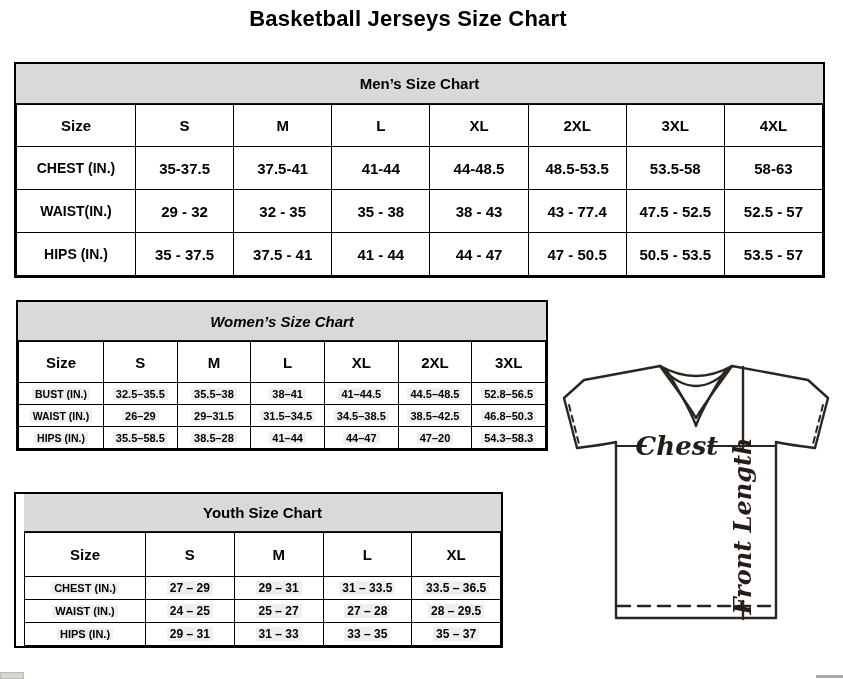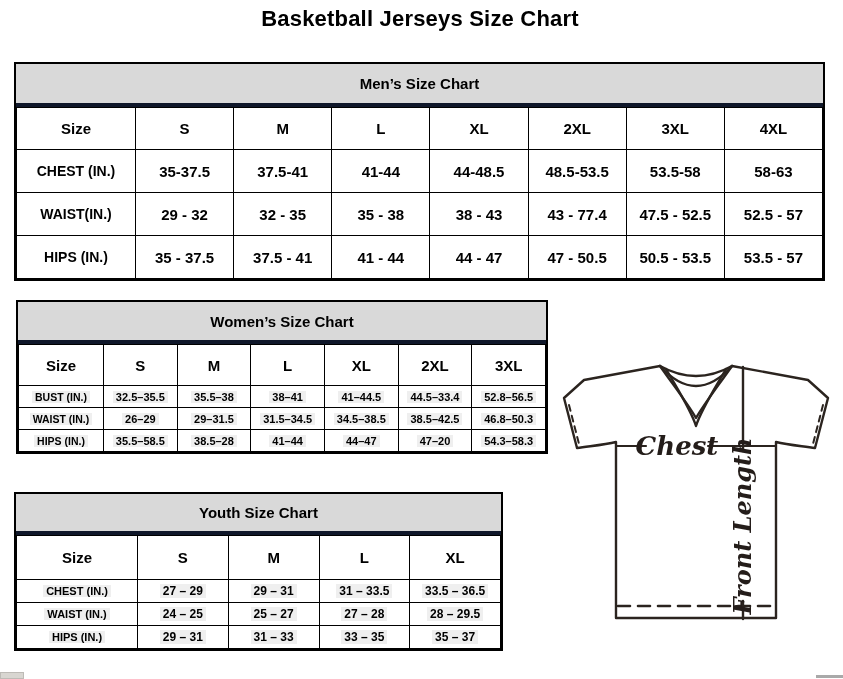--- a/index.html
+++ b/index.html
@@ -1,26 +1,26 @@
 <!DOCTYPE html>
 <html><head>
 <meta charset="utf-8">
 <style>
   html,body { margin:0; padding:0; }
   body {
     width:843px; height:679px; position:relative; overflow:hidden;
     background:#ffffff; font-family:"Liberation Sans", sans-serif; color:#000;
   }
   .page-title {
-    position:absolute; top:6px; left:16px; width:808px; text-align:center;
+    position:absolute; top:6px; left:4px; width:808px; text-align:center;
     font-size:22px; font-weight:bold; letter-spacing:0.2px;
   }
   .chart-table { position:absolute; border:2px solid #000; background:#fff; box-sizing:border-box; }
   .tbl-title {
-    background:#d9d9d9; border-bottom:4px solid #0f172a;
+    background:#d9d9d9; border-bottom:1px solid #0f172a;
     display:flex; align-items:center; justify-content:center; font-weight:bold;
   }
   .chart-table table { border-collapse:collapse; table-layout:fixed; width:100%; }
   .chart-table th, .chart-table td {
     border:1px solid #000; text-align:center; vertical-align:middle;
     font-weight:bold; padding:0; overflow:hidden; white-space:nowrap;
   }
   
   .men { left:14px; top:62px; width:811px; }
   .men .tbl-title { height:39px; font-size:15px; }
@@ -29,21 +29,21 @@
   .men th:first-child, .men td:first-child { width:118px; }
   .men td:first-child { font-size:14px; }
   
   .women { left:16px; top:300px; width:532px; }
   .women .tbl-title { height:38px; font-size:15px; }
   .women th { height:40px; font-size:15px; }
   .women td { height:21px; font-size:11px; }
   .women th:first-child, .women td:first-child { width:84px; }
   .women td:first-child { font-size:10.5px; }
   
-  .youth { left:14px; top:492px; width:489px; }
+  .youth { left:14px; top:492px; width:489px;padding-left:8px; }
   .youth .tbl-title { height:37px; font-size:15px; }
   .youth th { height:43px; font-size:15px; }
   .youth td { height:22px; font-size:12px; }
   .youth th:first-child, .youth td:first-child { width:120px; }
   .youth td:first-child { font-size:11px; }
   
   .small tbody .val { background:#efefef; padding:0 3px; }
   
   .jersey { position:absolute; left:556px; top:358px; }
   .diagram-text { font-family:"DejaVu Serif", serif; font-weight:bold; font-style:italic; fill:#241d1a; }
@@ -102,41 +102,41 @@
           <td><span class="val">41 - 44</span></td>
           <td><span class="val">44 - 47</span></td>
           <td><span class="val">47 - 50.5</span></td>
           <td><span class="val">50.5 - 53.5</span></td>
           <td><span class="val">53.5 - 57</span></td>
         </tr>
       </tbody>
     </table>
   </div>
 <div class="chart-table women small">
-    <div class="tbl-title" style="background: rgb(217, 217, 217);">Women’s Size Chart</div>
+    <div class="tbl-title" style="background: rgb(217, 217, 217); font-style: italic;">Women’s Size Chart</div>
     <table>
       <thead>
         <tr>
           <th>Size</th>
           <th>S</th>
           <th>M</th>
           <th>L</th>
           <th>XL</th>
           <th>2XL</th>
           <th>3XL</th>
         </tr>
       </thead>
       <tbody>
         <tr>
           <td><span class="val">BUST (IN.)</span></td>
           <td><span class="val">32.5–35.5</span></td>
           <td><span class="val">35.5–38</span></td>
           <td><span class="val">38–41</span></td>
           <td><span class="val">41–44.5</span></td>
-          <td><span class="val">44.5–33.4</span></td>
+          <td><span class="val">44.5–48.5</span></td>
           <td><span class="val">52.8–56.5</span></td>
         </tr>
         <tr>
           <td><span class="val">WAIST (IN.)</span></td>
           <td><span class="val">26–29</span></td>
           <td><span class="val">29–31.5</span></td>
           <td><span class="val">31.5–34.5</span></td>
           <td><span class="val">34.5–38.5</span></td>
           <td><span class="val">38.5–42.5</span></td>
           <td><span class="val">46.8–50.3</span></td>

